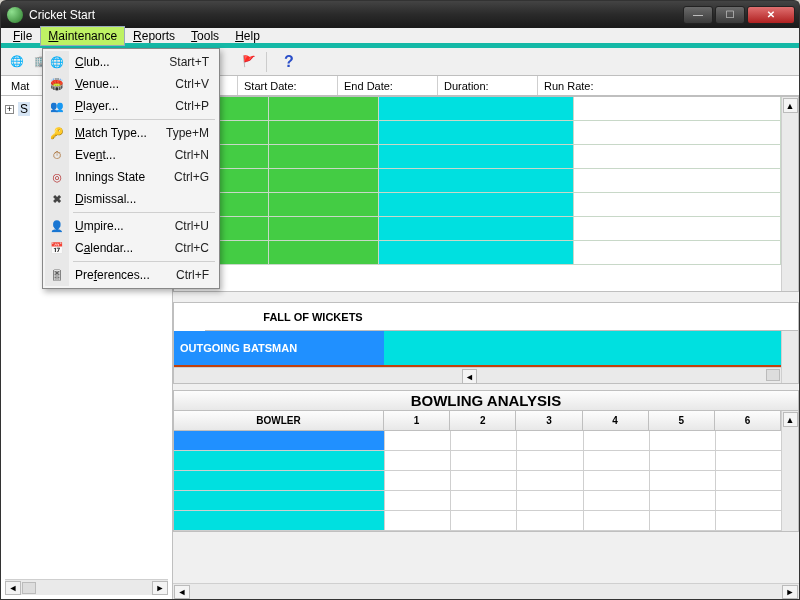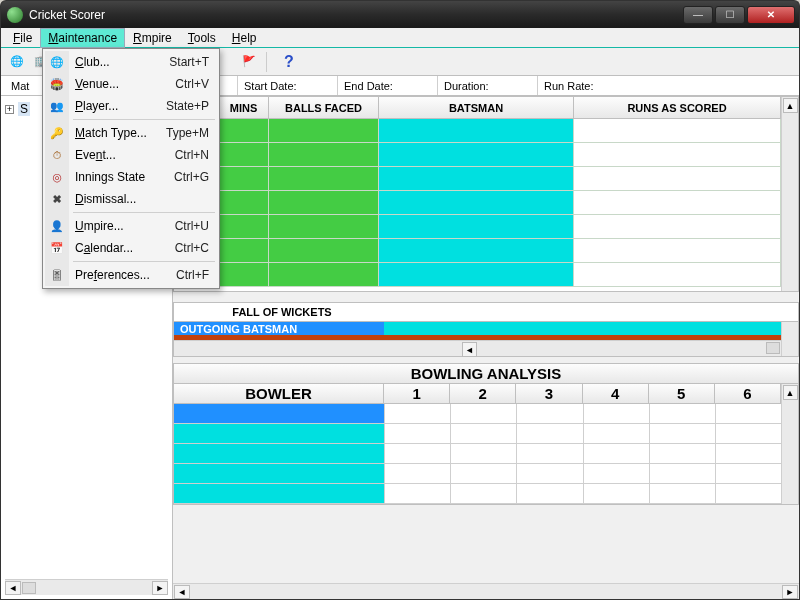--- a/index.html
+++ b/index.html
@@ -11,23 +11,23 @@
 .titlebar .title-text { flex: 1; font-size: 12px; }
 .winbtns { display: flex; gap: 0; }
 .winbtn { width: 30px; height: 18px; background: linear-gradient(to bottom,#6a6a6a,#3a3a3a); border: 1px solid #222; border-radius: 3px; margin-left: 2px; display: flex; align-items: center; justify-content: center; color: #ddd; font-size: 10px; }
 .winbtn.close { width: 48px; background: linear-gradient(to bottom,#e07070,#b02020); color: #fff; font-weight: bold; }
 .winbtn.max { }
 
 
 .frame { border: 1px solid #333; border-top: none; background: #f0f0f0; height: 572px; display: flex; flex-direction: column; }
 
 
-.menubar { height: 20px; background: #f0f0f0; display: flex; align-items: center; padding: 0 4px; border-bottom: 1px solid #14b8a6; font-size: 12px; }
+.menubar { height: 20px; background: #f0f0f0; display: flex; align-items: center; padding: 0 4px; border-bottom: 5px solid #14b8a6; font-size: 12px; }
 .menubar .mitem { padding: 2px 8px; cursor: default; }
-.menubar .mitem.open { background: #5eead4; border: 1px solid #9ab; padding: 2px 7px; text-align: center; }
+.menubar .mitem.open { background: #bef264; border: 1px solid #9ab; padding: 2px 7px; text-align: center; }
 .menubar .mitem u { text-decoration: underline; }
 
 
 .toolbar { height: 28px; background: #f0f0f0; border-bottom: 1px solid #bfbfbf; display: flex; align-items: center; padding: 0 6px; gap: 4px; position: relative; }
 .toolbar .tbtn { width: 20px; height: 20px; display: flex; align-items: center; justify-content: center; }
 .toolbar .sep { width: 1px; height: 20px; background: #ccc; margin: 0 3px; }
 .toolbar .help-icon { color: #2a4ec8; font-size: 16px; font-weight: bold; margin-left: 10px; }
 
 
 .dropdown { position: absolute; top: 48px; left: 42px; width: 178px; background: #f4f4f4; border: 1px solid #888; box-shadow: 2px 3px 6px rgba(0,0,0,0.3); z-index: 100; padding: 2px; }
@@ -72,36 +72,36 @@
 .batting .gc.bf { width: 110px; }
 .batting .gc.bats { width: 195px; }
 .batting .gc.runs { flex: 1; }
 
 
 .vscroll { width: 17px; background: #eaeaea; border-left: 1px solid #cfcfcf; }
 .vscroll .arr, .hscroll .arr { width: 15px; height: 15px; background: #f4f4f4; border: 1px solid #bbb; margin: 1px auto; font-size: 9px; display: flex; align-items: center; justify-content: center; }
 
 
 .fow { margin-top: 10px; }
-.fow .sub { height: 19px; border-bottom: 1px solid #bfbfbf; display: flex; align-items: center; font-weight: bold; font-size: 11px; }
+.fow .sub { height: 28px; border-bottom: 1px solid #bfbfbf; display: flex; align-items: center; font-weight: bold; font-size: 11px; margin-left: 31px; }
 .fow .sub .lbl { width: 210px; padding-left: 6px; }
 .fow .sub .rest { flex: 1; border-left: 1px solid #bfbfbf; }
-.fow .frow { display: flex; height: 18px; border-bottom: 5px solid #c2410c; }
+.fow .frow { display: flex; height: 36px; border-bottom: 2px solid #c2410c; }
 .fow .frow .lbl { width: 210px; padding-left: 6px; font-weight: bold; display: flex; align-items: center; }
 .fow .frow .rest { flex: 1; background: #00e0e0; }
 .fow .frow.first .lbl { background: #2090ff; color: #fff; }
 .fow .frow.second .lbl { background: #00e0e0; }
 .hscroll { height: 16px; background: #eaeaea; border-top: 1px solid #cfcfcf; display: flex; }
 .hscroll .thumb { width: 14px; height: 12px; background: #ddd; border: 1px solid #bbb; margin: 1px; }
 
 
 .bowl { margin-top: 6px; }
 .bowl .title { height: 20px; background: linear-gradient(to bottom,#fdfdfd,#e8e8e8); border-bottom: 1px solid #bfbfbf; display: flex; align-items: center; justify-content: center; font-weight: bold; font-size: 15px; }
 .bowl .bhead { display: flex; height: 20px; background: linear-gradient(to bottom,#fdfdfd,#e8e8e8); border-bottom: 1px solid #bfbfbf; }
-.bowl .bhead .bh { border-right: 1px solid #bfbfbf; display: flex; align-items: center; justify-content: center; font-weight: bold; font-size: 15px; }
+.bowl .bhead .bh { border-right: 1px solid #bfbfbf; display: flex; align-items: center; justify-content: center; font-weight: bold; font-size: 10px; }
 .bowl .bh.col0 { width: 210px; }
 .bowl .bh.coln { flex: 1; }
 .bowl .brow { display: flex; height: 20px; border-bottom: 1px solid #cfcfcf; }
 .bowl .brow .bc0 { width: 210px; }
 .bowl .brow .bcn { flex: 1; border-left: 1px solid #cfcfcf; }
 .bowl .brow.r0 .bc0 { background: #2090ff; }
 .bowl .brow.r0 .bcn { background: #fff; }
 .bowl .brow.cyan .bc0 { background: #00e0e0; }
 .bowl .brow.cyan .bcn { background: #fff; }
 
@@ -122,34 +122,34 @@
 .ic-person { color: #333; }
 .ic-cal { color: #b02020; }
 .ic-house { color: #b08030; }
 .ic-people { color: #444; }
 </style>
 </head>
 <body>
 
 <div class="titlebar">
   <div class="app-icon"></div>
-  <div class="title-text">Cricket Scorer</div>
+  <div class="title-text">Cricket Start</div>
   <div class="winbtns">
     <div class="winbtn">—</div>
     <div class="winbtn max">☐</div>
     <div class="winbtn close">✕</div>
   </div>
 </div>
 
 <div class="frame">
 
   <div class="menubar">
     <div class="mitem"><u title="File">F</u><span>ile</span></div>
     <div class="mitem open"><u>M</u><span>aintenance</span></div>
-    <div class="mitem"><u>R</u><span>mpire</span></div>
+    <div class="mitem"><u>R</u><span>eports</span></div>
     <div class="mitem"><u>T</u><span>ools</span></div>
     <div class="mitem"><u>H</u><span>elp</span></div>
   </div>
 
   <div class="toolbar">
     <div class="tbtn">
         <span class="ic-globe">🌐</span>
       </div>
     <div class="tbtn">
         <span class="ic-globe">🏢</span>
@@ -176,21 +176,21 @@
           <span class="ic-house">🏟️</span>
         </div>
       <div class="dlabel"><u>V</u>enue...</div>
       <div class="dshort">Ctrl+V</div>
     </div>
     <div class="drow">
       <div class="dicon">
           <span class="ic-people">👥</span>
         </div>
       <div class="dlabel"><u>P</u>layer...</div>
-      <div class="dshort">State+P</div>
+      <div class="dshort">Ctrl+P</div>
     </div>
     <div class="dsep"></div>
     <div class="drow">
       <div class="dicon">
           <span class="ic-key">🔑</span>
         </div>
       <div class="dlabel"><u>M</u>atch Type...</div>
       <div class="dshort">Type+M</div>
     </div>
     <div class="drow">
@@ -274,27 +274,20 @@
         <div class="thumb"></div>
         <div style="flex:1"></div>
         <div class="arr">►</div>
       </div>
     </div>
 
     <div class="content">
 
       <div class="pane batting flex-row" style="height:196px">
         <div class="flex-col" style="flex:1">
-          <div class="gridhead">
-            <div class="gh out" style="width:45px">OUT</div>
-            <div class="gh" style="width:50px">MINS</div>
-            <div class="gh" style="width:110px">BALLS FACED</div>
-            <div class="gh" style="width:195px">BATSMAN</div>
-            <div class="gh" style="flex:1">RUNS AS SCORED</div>
-          </div>
           <div id="batting-rows">
               <div class="gridrow green">
                 <div class="gc gc1 out"></div>
                 <div class="gc gc1 mins"></div>
                 <div class="gc gc1 bf"></div>
                 <div class="gc gc2 bats"></div>
                 <div class="gc gc3 runs"></div>
               </div>
               <div class="gridrow green">
                 <div class="gc gc1 out"></div>

